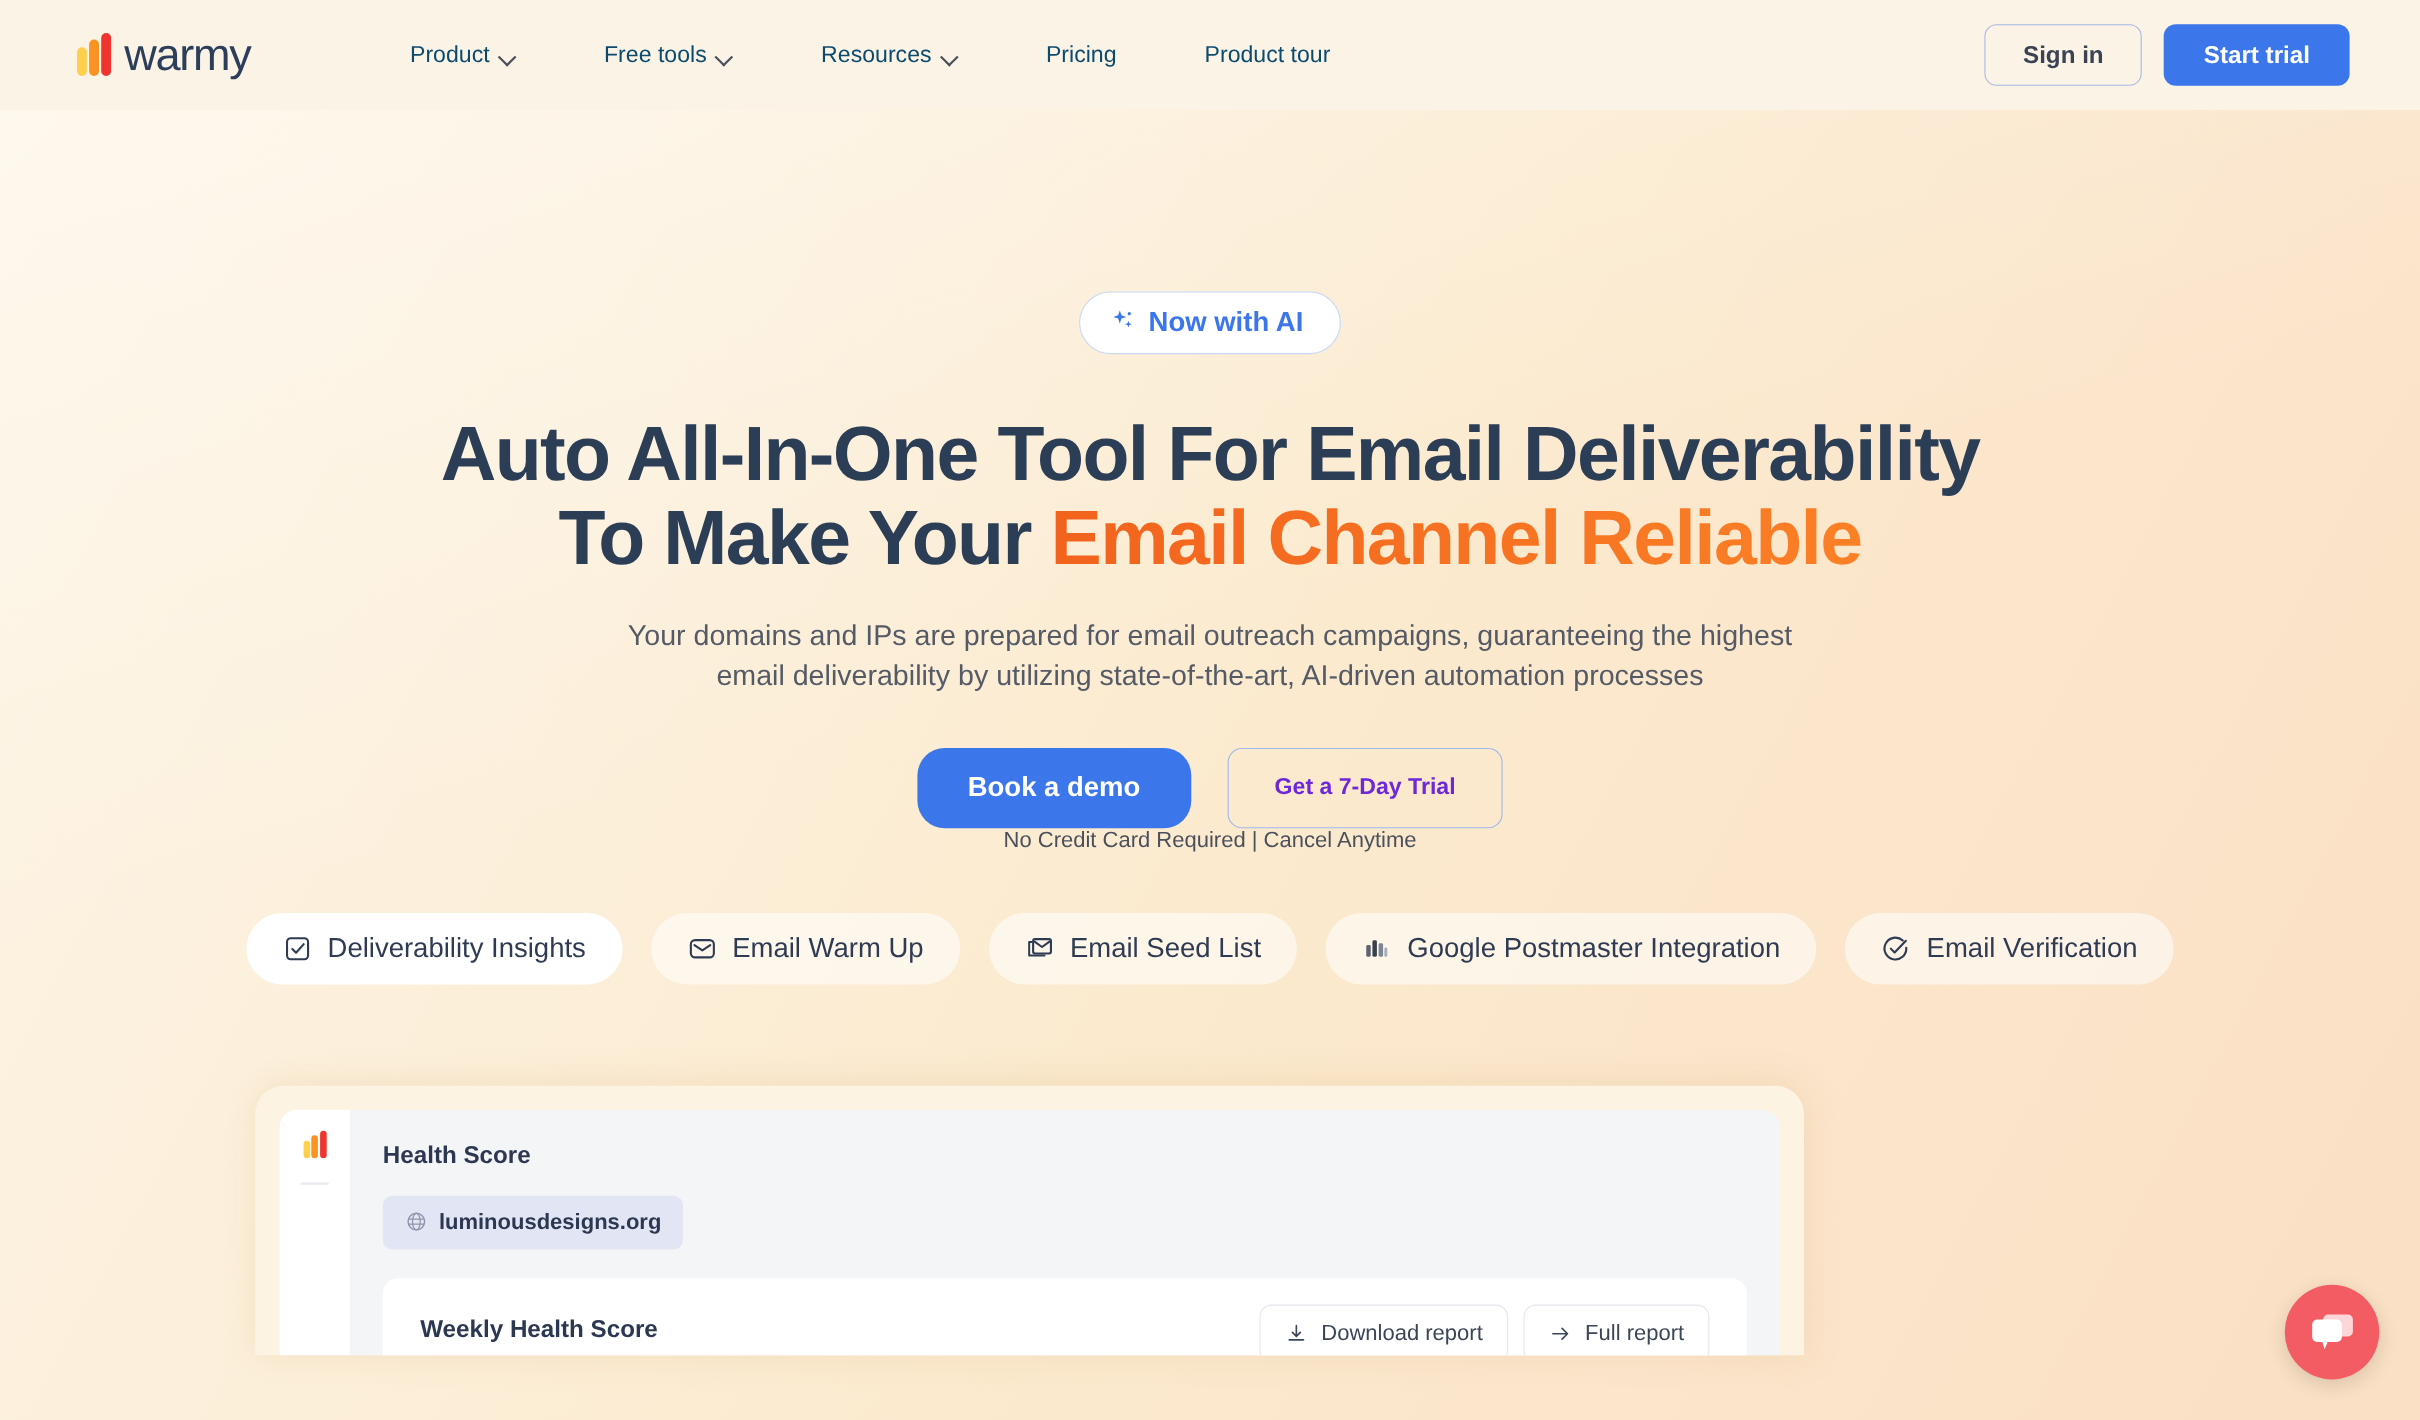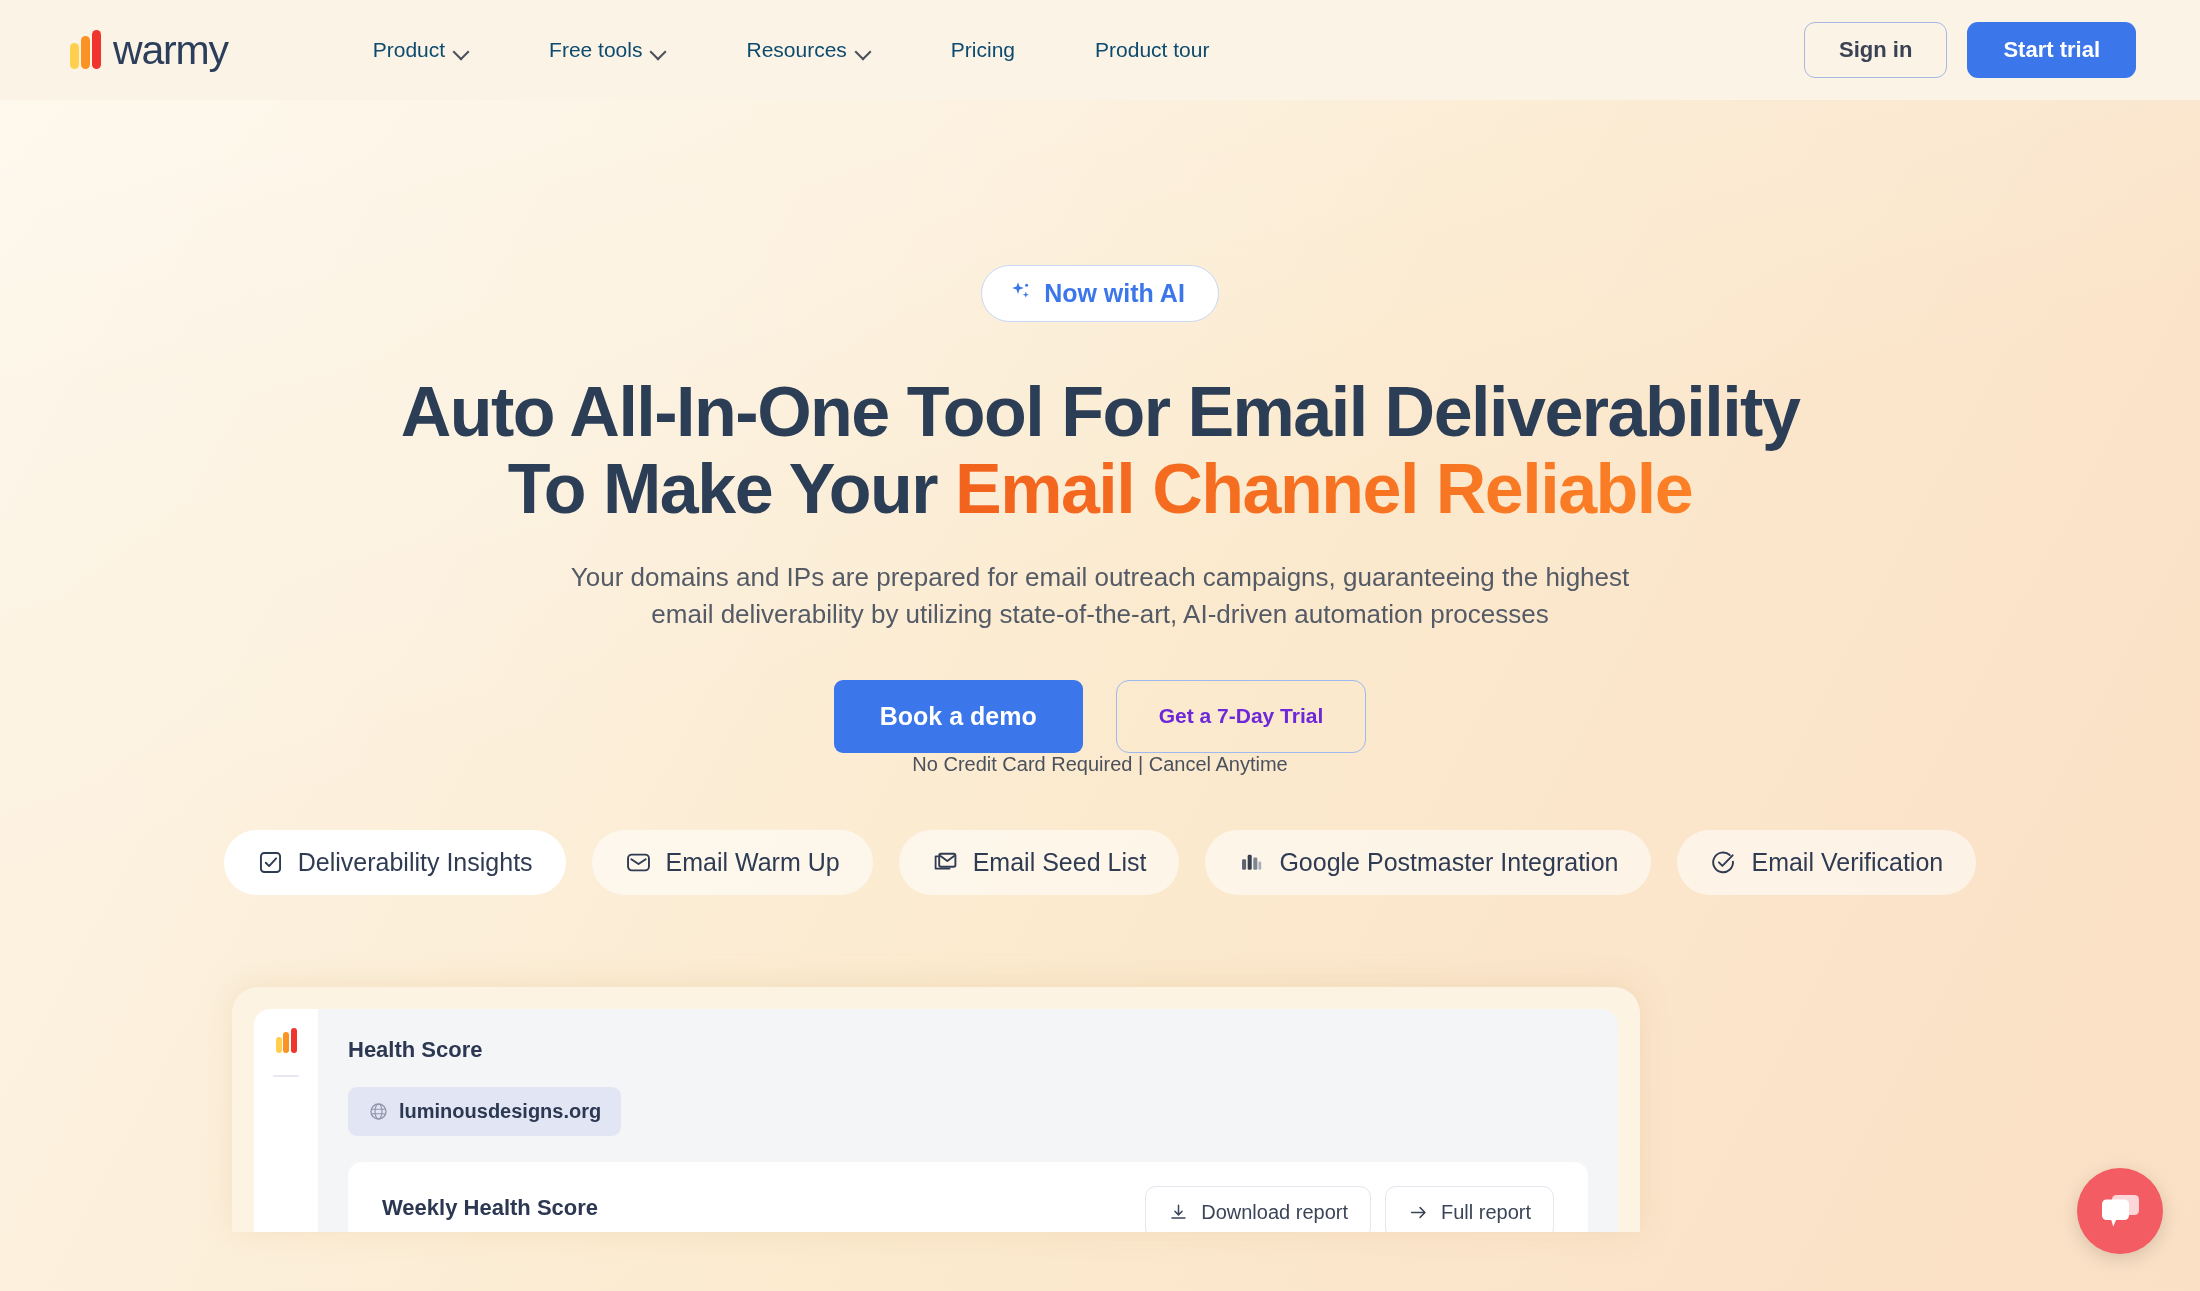--- a/index.html
+++ b/index.html
@@ -93,21 +93,21 @@
   }
 
   .hero-sub {
     margin-top:31px;
     font-size:26px; line-height:1.42; color:#545a66; font-weight:400;
   }
 
   .cta-row { margin-top:47px; display:flex; justify-content:center; gap:33px; }
   .btn-demo {
     font-size:25px; font-weight:700; color:#fff; background:#3b76ea;
-    border:none; border-radius:9px; padding:22px 46px; cursor:pointer;
+    border:none; border-radius:25px; padding:22px 46px; cursor:pointer;
   }
   .btn-trial {
     font-size:21px; font-weight:700; color:#6d28d9; background:transparent;
     border:1.6px solid #9fb8ee; border-radius:13px; padding:22px 42px; cursor:pointer;
   }
   .cta-note { font-size:20px; color:#4a505c; }
 
   
   .pills {
     margin-top:54px;
@@ -146,21 +146,21 @@
   .dash-side .logo-bars i { width:6px; }
   .dash-side .logo-bars i:nth-child(1){ height:16px; }
   .dash-side .logo-bars i:nth-child(2){ height:21px; }
   .dash-side .logo-bars i:nth-child(3){ height:25px; }
   .dash-side-divider { width:26px; height:2px; background:#e7e9ef; border-radius:2px; margin-top:22px; }
 
   .dash-main { flex:1; padding:28px 30px 0 30px; display:flex; flex-direction:column; }
   .dash-title { font-size:22px; font-weight:700; color:#2c3752; }
   .domain-chip {
     margin-top:24px; align-self:flex-start;
-    display:flex; align-items:center; gap:10px;
+    display:flex; gap:10px;
     background:#e2e6f4; border-radius:9px;
     padding:13px 20px; font-size:20px; font-weight:700; color:#2c3752;
     cursor:pointer;
   }
   .globe-ico { width:21px; height:21px; display:block; }
 
   .dash-card {
     margin-top:26px; flex:1;
     background:#ffffff; border-radius:14px 14px 0 0;
     padding:24px 34px;

